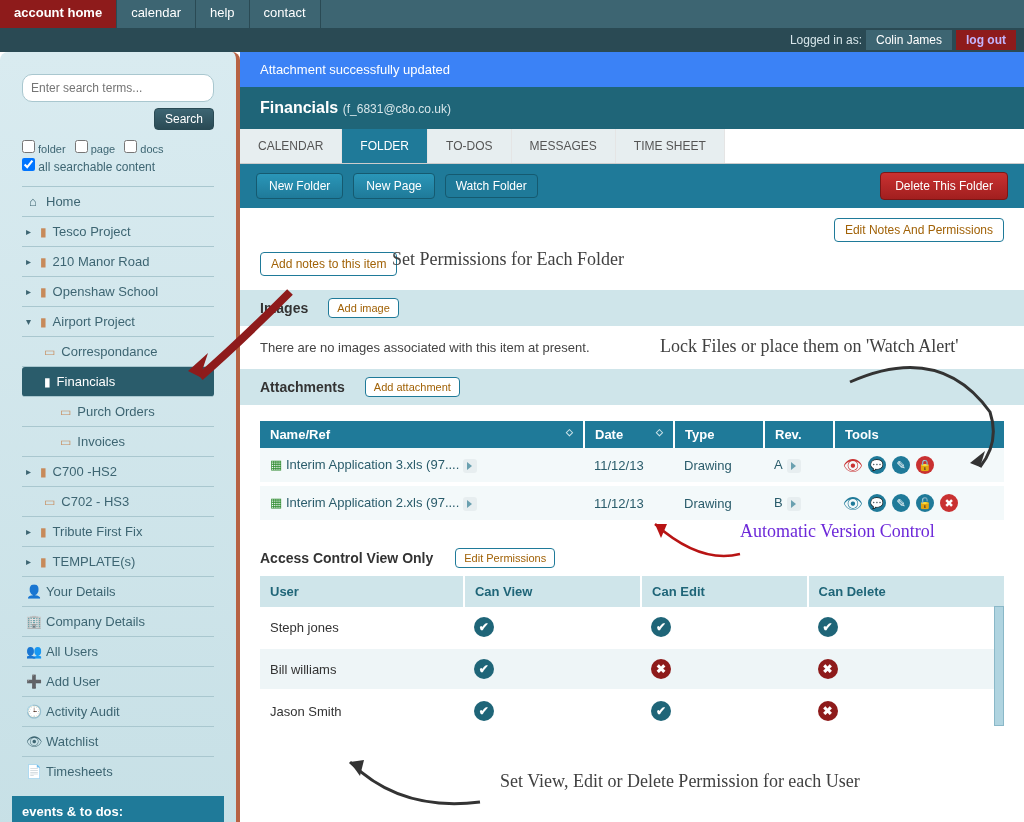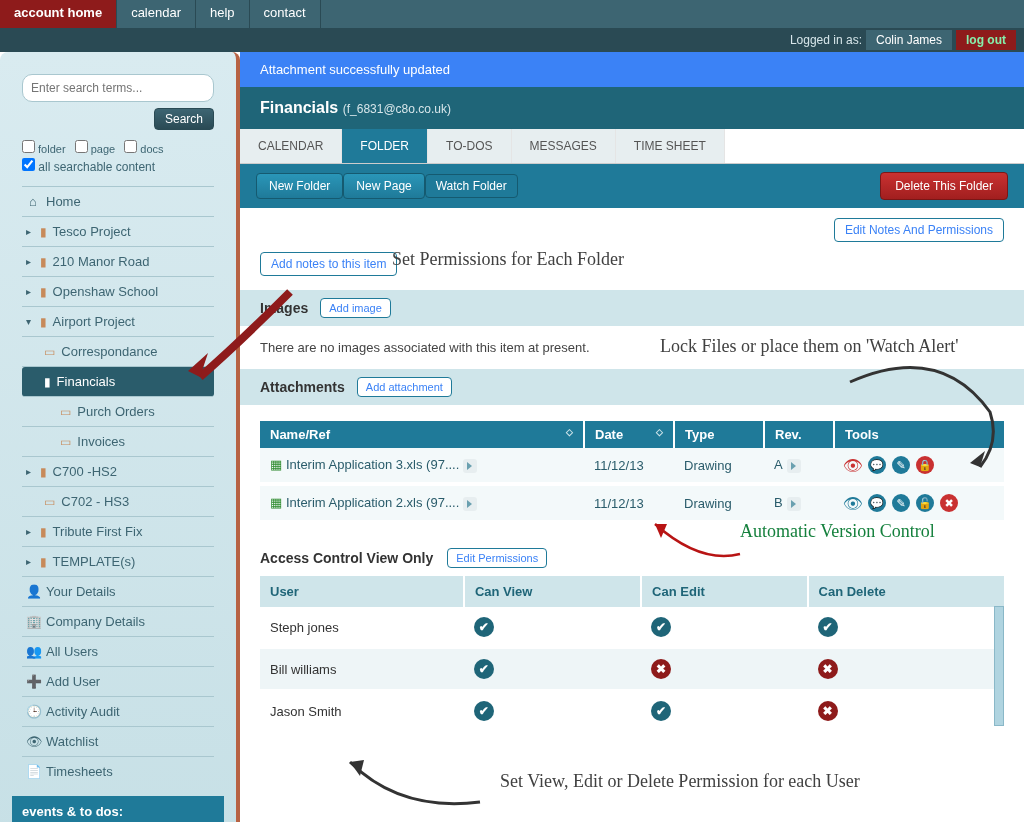--- a/index.html
+++ b/index.html
@@ -3,21 +3,21 @@
 <meta charset="utf-8">
 <style>
   * { box-sizing: border-box; margin: 0; padding: 0; }
   body { font-family: Arial, Helvetica, sans-serif; font-size: 13px; color: #333; background: #fff; width: 1024px; }
   
   .topnav { display: flex; background: #3d6572; height: 28px; }
   .topnav .tab { padding: 5px 14px; color: #fff; font-size: 13px; border-right: 1px solid #2a4a54; cursor: pointer; }
   .topnav .tab.active { background: #8e1b1b; font-weight: bold; }
   .loginbar { background: #2a4a54; height: 24px; display: flex; justify-content: flex-end; align-items: center; padding: 0 8px; font-size: 12px; color: #d7e6ea; }
   .loginbar .user { background: #3d6572; padding: 3px 10px; margin: 0 4px; color: #fff; }
-  .loginbar .logout { background: #8e1b1b; padding: 3px 10px; color: #86efac; font-weight: bold; cursor: pointer; }
+  .loginbar .logout { background: #8e1b1b; padding: 3px 10px; color: #c4b5fd; font-weight: bold; cursor: pointer; }
   .container { display: flex; min-height: 770px; }
   
   .sidebar { width: 240px; background: linear-gradient(#d9ebf0,#c7e0e6); border-right: 4px solid #b76243; padding: 22px; border-radius: 8px; }
   .search-box { display: flex; flex-direction: column; align-items: flex-end; gap: 6px; margin-bottom: 10px; }
   .search-box input { width: 100%; padding: 6px 8px; border: 1px solid #a9c7cf; border-radius: 10px; font-size: 12px; color: #888; }
   .search-box .btn { background: linear-gradient(#3d6572,#2a4a54); color: #fff; border: 1px solid #2a4a54; border-radius: 4px; padding: 3px 10px; font-size: 12px; cursor: pointer; }
   .filters { font-size: 11px; color: #3d6572; margin-bottom: 4px; margin-top: 8px; }
   .filters label { margin-right: 6px; }
   .filters .allrow { display: block; margin-top: 3px; font-size: 12px; }
   .sidenav { list-style: none; margin-top: 12px; border-top: 1px solid #a9c7cf; }
@@ -32,24 +32,24 @@
   .events-bar { background: #1f7a99; color: #fff; padding: 8px 10px; margin: 10px -10px -10px -10px; font-weight: bold; font-size: 13px; }
   
   .main { flex: 1; background: #fff; position: relative; }
   .notice { background: #3b82f6; color: #fff; padding: 10px 20px; font-size: 13px; }
   .page-title { background: #1f6578; color: #fff; padding: 12px 20px; font-size: 16px; }
   .page-title b { font-weight: bold; }
   .page-title span { font-size: 12px; color: #d7e6ea; }
   .ftabs { display: flex; background: #fff; border-bottom: 1px solid #ccc; }
   .ftabs .ftab { padding: 10px 18px; font-size: 12px; color: #555; cursor: pointer; border-right: 1px solid #e5e5e5; background:#e7eef0;}
   .ftabs .ftab.active { background: #1f7a99; color: #fff; }
-  .actionbar { background: #1f7a99; padding: 8px 16px; display: flex; align-items: center; }
+  .actionbar { background: #1f7a99; padding: 8px 16px; display: flex; align-items: center; gap: 10px; }
   .btn1 { background: linear-gradient(#2a96b8,#1f7a99); border: 1px solid #155a70; color: #fff; border-radius: 4px; padding: 5px 12px; font-size: 12px; cursor: pointer; }
-  .btn-outline { background: #fff; border: 1px solid #1f7a99; color: #3b82f6; border-radius: 4px; padding: 4px 10px; font-size: 12px; cursor: pointer; }
-  .btn-outline.small { font-size: 11px; padding: 3px 8px; }
+  .btn-outline { background: #fff; border: 1px solid #1f7a99; color: #a16207; border-radius: 4px; padding: 4px 10px; font-size: 12px; cursor: pointer; }
+  .btn-outline.small { font-size: 11px; padding: 3px 8px; margin-left: 8px; }
   .btn-danger { background: linear-gradient(#c93131,#a21f1f); border: 1px solid #7a1616; color:#fff; border-radius:4px; padding: 6px 14px; font-size: 12px; cursor:pointer; }
   .spacer { flex:1; }
   .edit-notes-row { padding: 10px 20px 4px 20px; display:flex; }
   .section-header { background: #cfe5ea; padding: 8px 20px; display: flex; align-items: center; gap: 12px; font-size: 14px; color: #333; font-weight: bold; }
   .plain-text { font-size: 13px; color: #444; padding: 14px 20px; }
   
   table.att { width: calc(100% - 40px); margin: 16px 20px 10px 20px; border-collapse: collapse; font-size: 13px; }
   table.att thead th { background: #1f7a99; color: #fff; text-align: left; padding: 6px 10px; font-weight: bold; font-size: 13px; border-right: 2px solid #fff;}
   table.att thead th:last-child{border-right:none;}
   table.att td { background: #f3f9fa; padding: 8px 10px; border-bottom: 4px solid #fff; color: #2a5c6b; }
@@ -72,21 +72,21 @@
   table.acl td { padding:10px; border-bottom:2px solid #fff; }
   table.acl tbody tr:nth-child(odd) td { background:#fff; }
   table.acl tbody tr:nth-child(even) td { background:#eef5f7; }
   .chk { width:20px; height:20px; border-radius:50%; display:inline-flex; align-items:center; justify-content:center; color:#fff; font-size:12px; font-weight:bold;}
   .chk.yes { background:#1f6578; }
   .chk.no { background:#8e1b1b; }
   .scroll-ind { position:absolute; right:20px; width:10px; height:120px; background:#b0d4e0; border:1px solid #8ab8c8;}
   .sort{ font-size:9px; color:#cfe5ea; float:right;}
   
   .anno { position:absolute; color:#414141; font-family:'Comic Sans MS', cursive; font-size:18px; pointer-events:none; line-height:1.05;}
-  .anno.red{ color:#15803d;}
+  .anno.red{ color:#6d28d9;}
   svg.arrow { position:absolute; pointer-events:none; }
 </style>
 </head>
 <body>
 
 <div class="topnav">
   <div class="tab active">account home</div>
   <div class="tab">calendar</div>
   <div class="tab">help</div>
   <div class="tab">contact</div>

